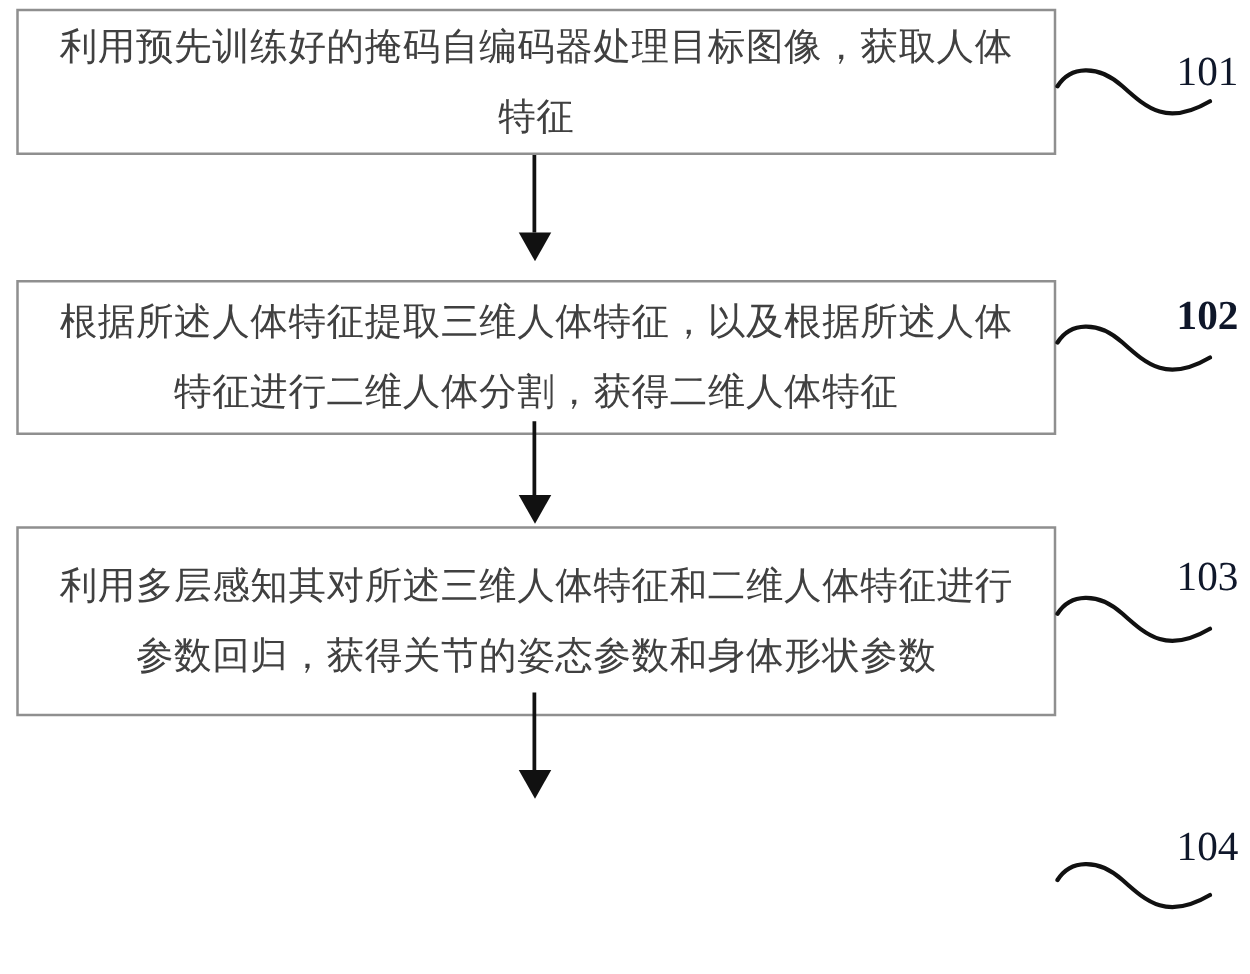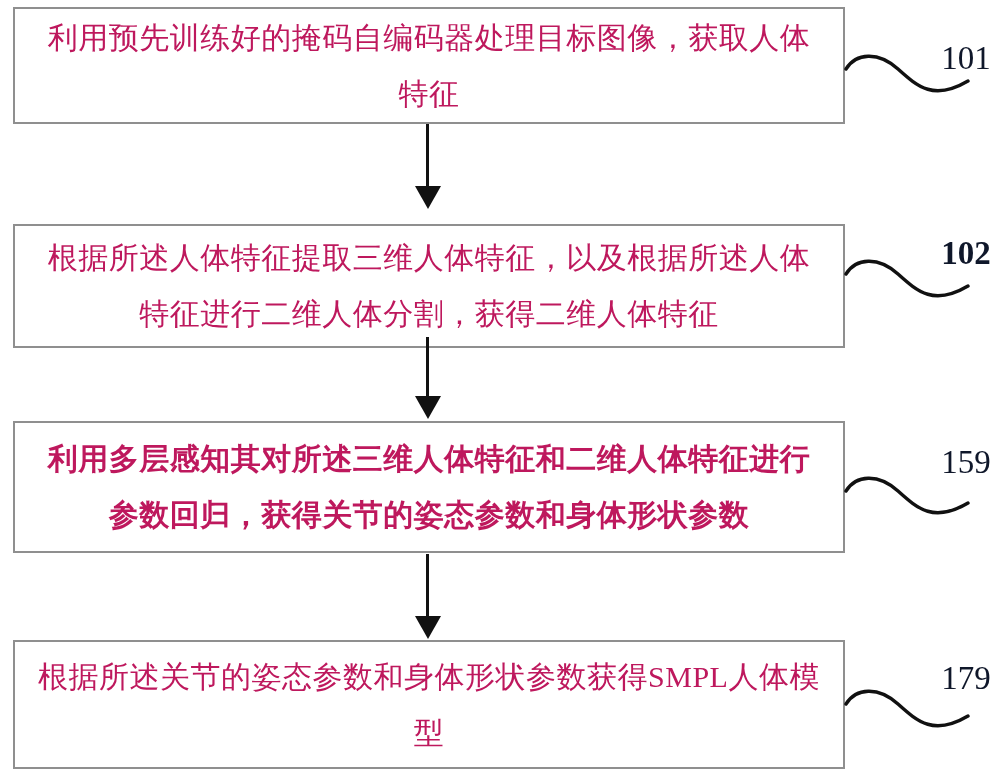--- a/index.html
+++ b/index.html
@@ -26,26 +26,26 @@
     align-items: center;
     justify-content: center;
     padding: 0 22px;
   }
   .step-text {
     width: 100%;
     text-align: center;
     white-space: pre-line;
     font-size: 30px;
     line-height: 56px;
-    color: #be185d;
+    color: #404040;
     letter-spacing: 0.5px;
   }
   .box-1 { top: 7px;   height: 117px; }
   .box-2 { top: 224px; height: 124px; }
-  .box-3 { top: 421px; height: 132px; font-weight: bold; }
+  .box-3 { top: 421px; height: 152px; }
   .box-4 { top: 640px; height: 129px; }
 
   .flow-arrow {
     position: absolute;
     left: 414px;
     width: 27px;
     display: flex;
     flex-direction: column;
     align-items: center;
   }
@@ -104,24 +104,20 @@
   <div class="step-box box-2">
     <div class="step-text">根据所述人体特征提取三维人体特征，以及根据所述人体
 特征进行二维人体分割，获得二维人体特征</div>
   </div>
 
   <div class="step-box box-3">
     <div class="step-text">利用多层感知其对所述三维人体特征和二维人体特征进行
 参数回归，获得关节的姿态参数和身体形状参数</div>
   </div>
 
-  <div class="step-box box-4">
-    <div class="step-text">根据所述关节的姿态参数和身体形状参数获得SMPL人体模
-型</div>
-  </div>
 
   <div class="flow-arrow arrow-1">
     <div class="shaft"></div>
     <div class="head"></div>
   </div>
   <div class="flow-arrow arrow-2">
     <div class="shaft"></div>
     <div class="head"></div>
   </div>
   <div class="flow-arrow arrow-3">
@@ -137,16 +133,16 @@
   </svg>
   <svg class="squiggle squig-3" viewBox="0 0 126 48">
     <path d="M 2,18 C 12,2 34,0 54,18 C 74,36 90,50 124,30" fill="none" stroke="#111111" stroke-width="3.4" stroke-linecap="round"></path>
   </svg>
   <svg class="squiggle squig-4" viewBox="0 0 126 48">
     <path d="M 2,18 C 12,2 34,0 54,18 C 74,36 90,50 124,30" fill="none" stroke="#111111" stroke-width="3.4" stroke-linecap="round"></path>
   </svg>
 
   <div class="step-label label-1">101</div>
   <div class="step-label label-2">102</div>
-  <div class="step-label label-3">159</div>
-  <div class="step-label label-4">179</div>
+  <div class="step-label label-3">103</div>
+  <div class="step-label label-4">104</div>
 
 </div>
 
 </body></html>

